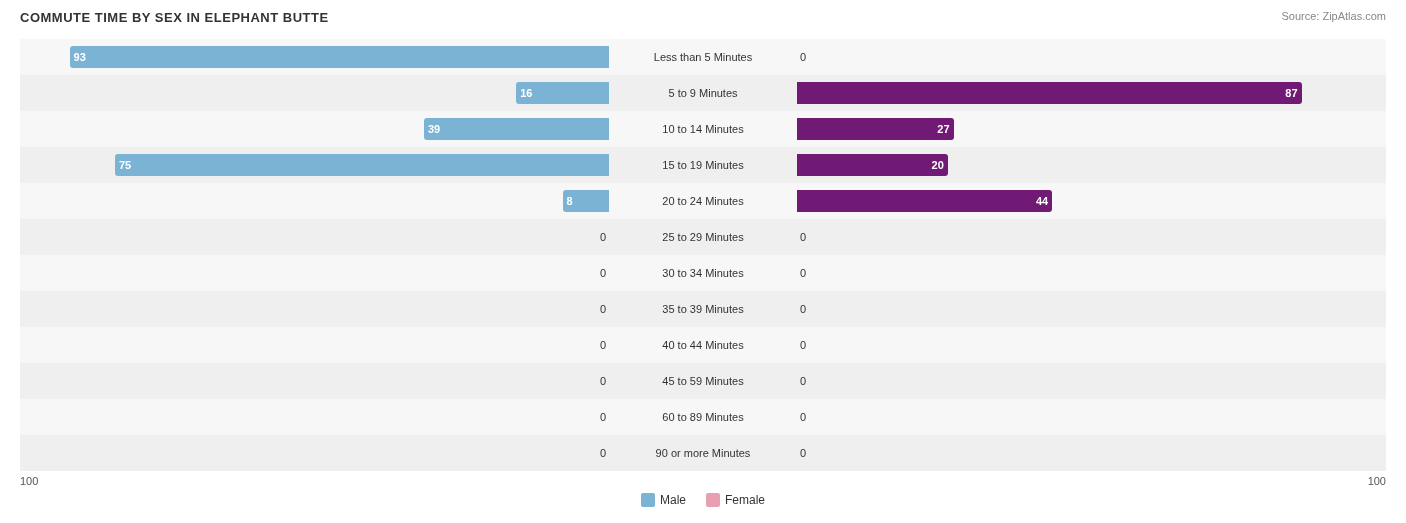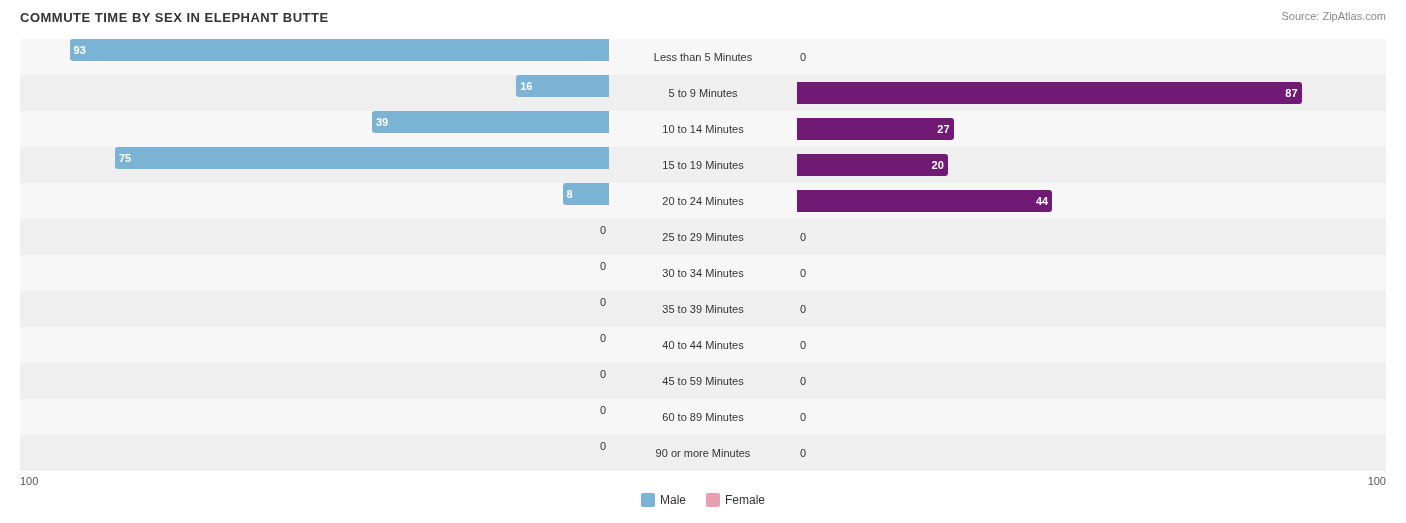--- a/index.html
+++ b/index.html
@@ -36,20 +36,21 @@
     }
     .row:nth-child(odd) {
       background: #f7f7f7;
     }
     .row:nth-child(even) {
       background: #efefef;
     }
     .left-section {
       width: 610px;
       display: flex;
+      align-items: center;
       justify-content: flex-end;
       padding-right: 4px;
       position: relative;
       height: 100%;
       text-decoration: underline;
     }
     .right-section {
       width: 610px;
       display: flex;
       align-items: center;
@@ -192,21 +193,21 @@
       </div>
       <div class="label-center">5 to 9 Minutes</div>
       <div class="right-section">
         <div class="bar-female" style="width: 504.6px; min-width: 4px;">
           <span class="bar-value-inside-right">87</span>
         </div>
       </div>
     </div>
     <div class="row">
       <div class="left-section">
-        <div class="bar-male" style="width: 237px; min-width: 4px;">
+        <div class="bar-male" style="width: 185px; min-width: 4px;">
           <span class="bar-value-inside-left">39</span>
         </div>
       </div>
       <div class="label-center">10 to 14 Minutes</div>
       <div class="right-section">
         <div class="bar-female" style="width: 156.6px; min-width: 4px;">
           <span class="bar-value-inside-right">27</span>
         </div>
       </div>
     </div>

